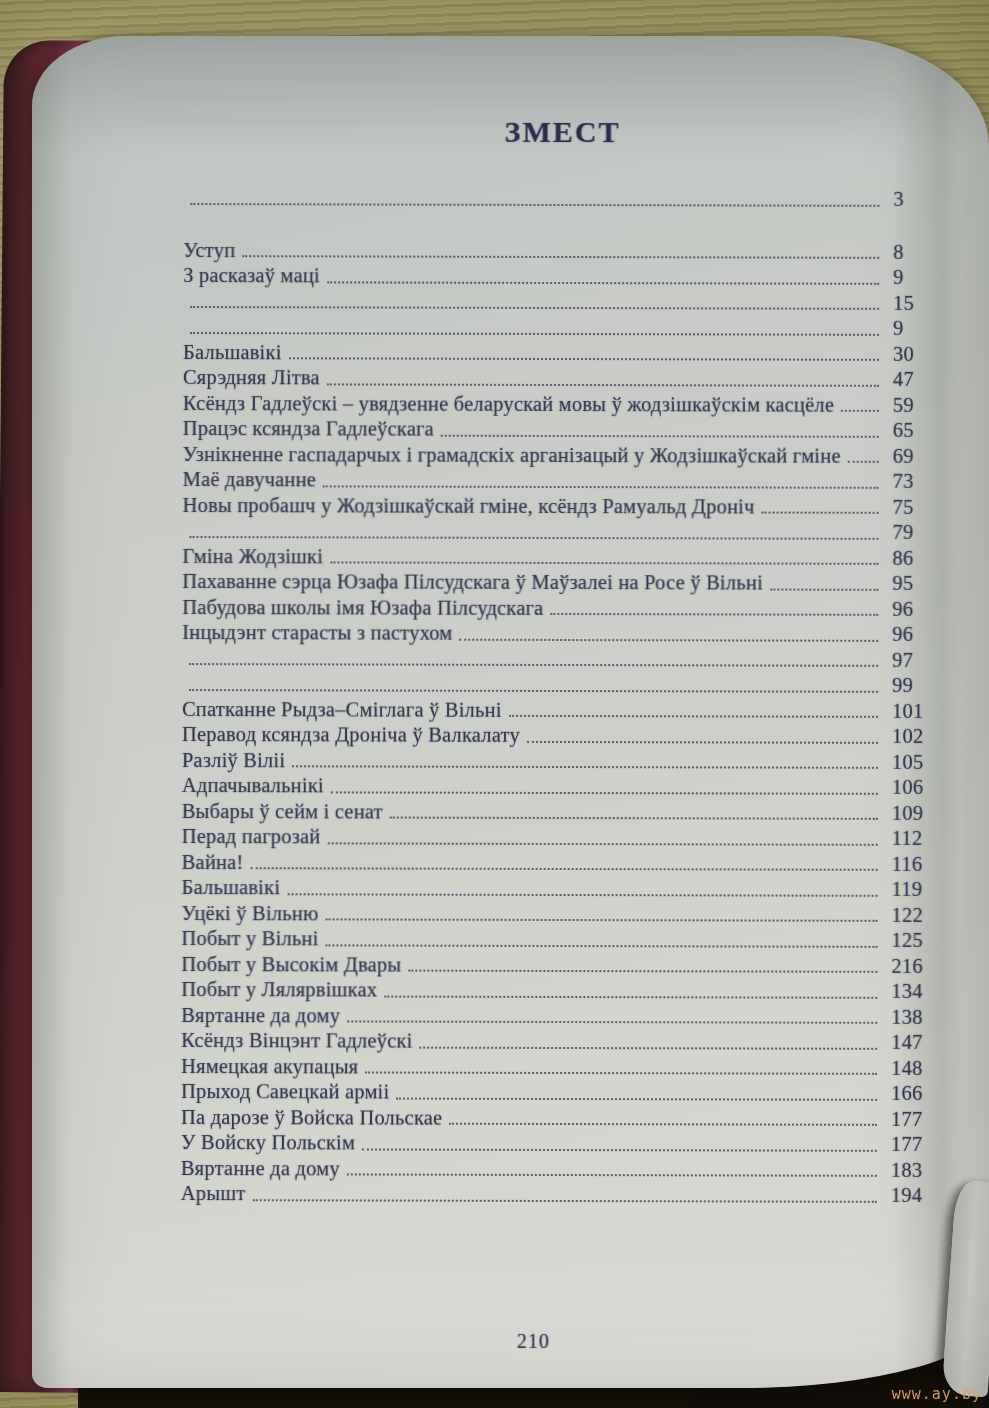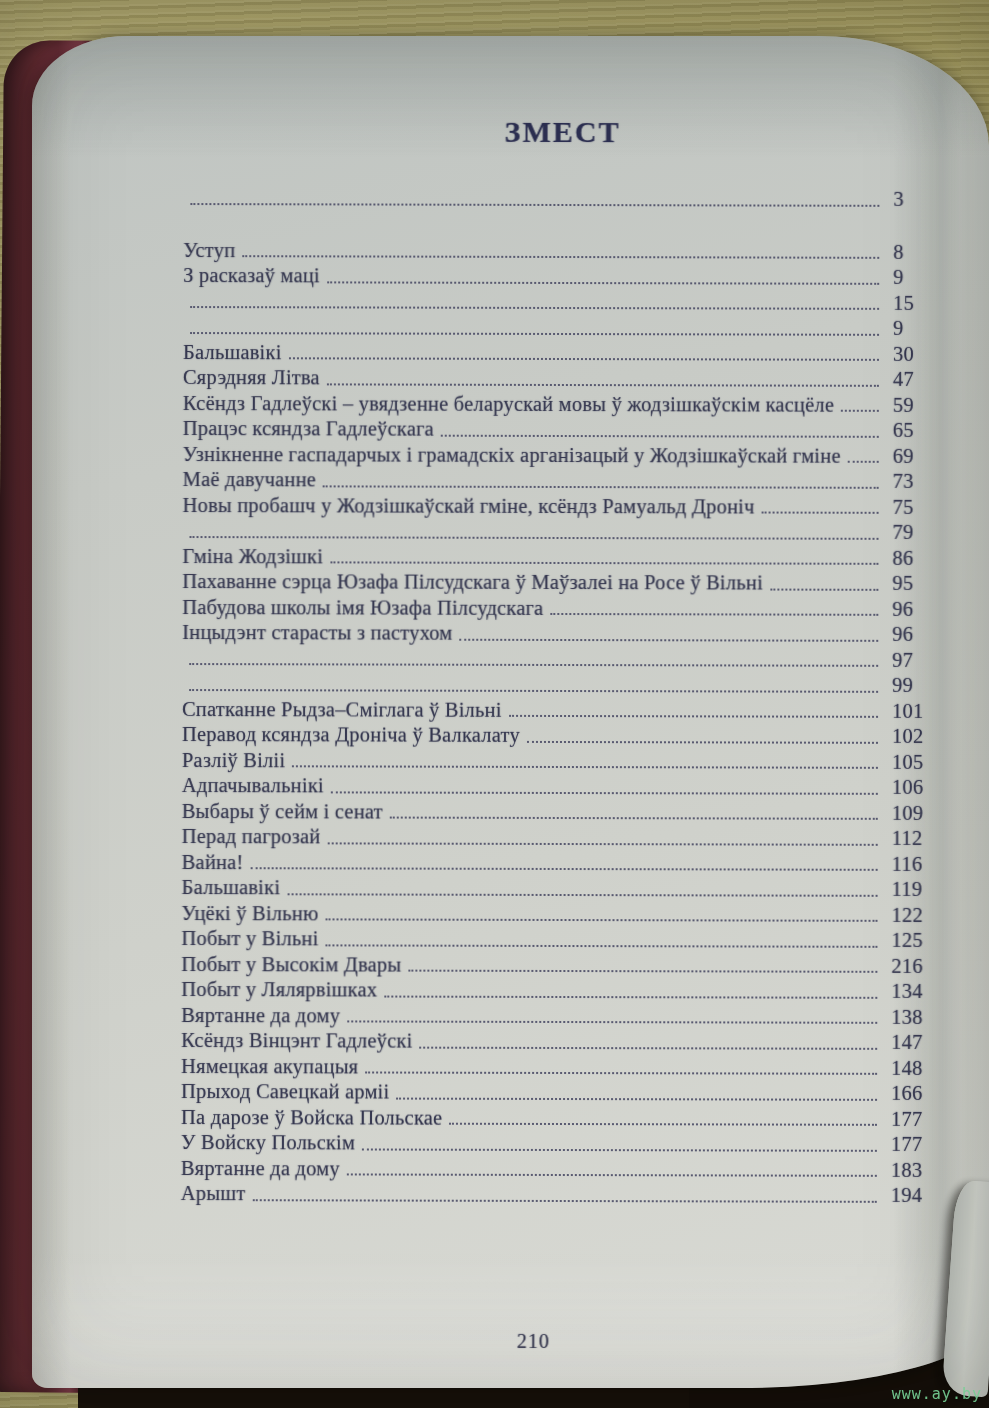--- a/index.html
+++ b/index.html
@@ -82,21 +82,21 @@
   }
   .row .num{flex:0 0 48px; text-align:left; padding-left:10px;}
   .preface{margin-bottom:27px;}
   .footer-num{
     text-align:center; margin-top:122px; font-size:20px;
     letter-spacing:1px; transform:translateX(-26px);
   }
   .watermark{
     position:absolute; right:7px; bottom:5px;
     font-family:"DejaVu Sans Mono", monospace;
-    font-size:15px; letter-spacing:1px; color:#86efac; opacity:0.9;
+    font-size:15px; letter-spacing:1px; color:#fdba74; opacity:0.9;
   }
   
   .vignette{
     position:absolute; inset:0; pointer-events:none;
     box-shadow:inset 0 0 120px rgba(30,30,20,0.25);
   }
 </style>
 </head>
 <body>
 

